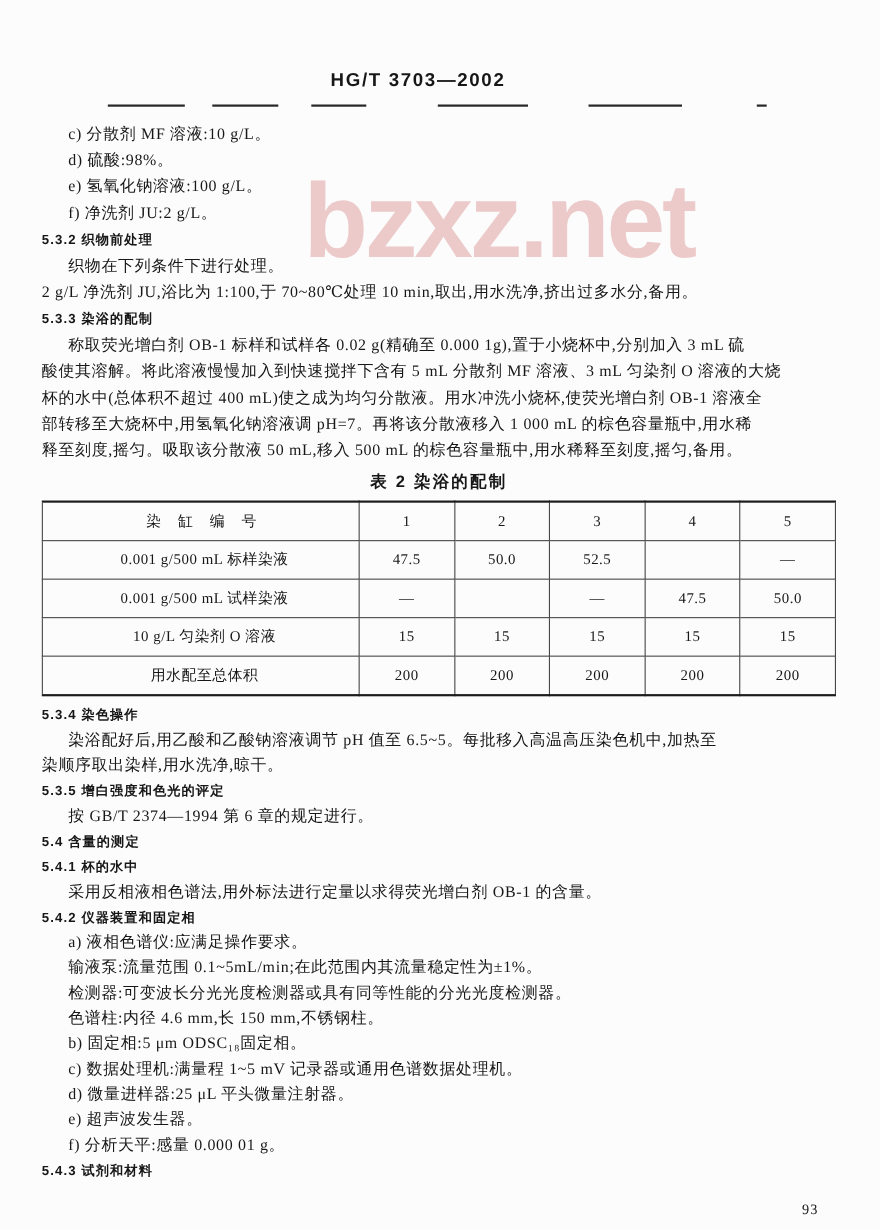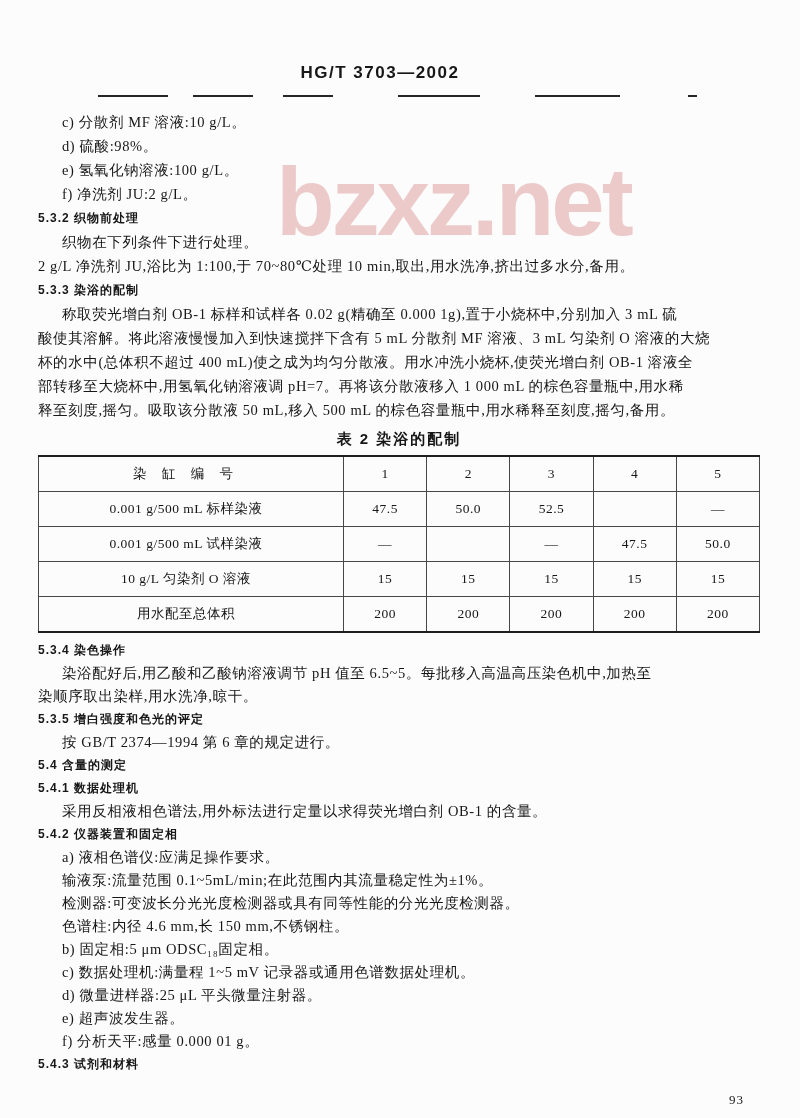--- a/index.html
+++ b/index.html
@@ -41,21 +41,21 @@
     letter-spacing:1px;
   }
   
   .tbl-block { margin:4px 0 6px 0; }
   .tbl-title { text-align:center; font-weight:bold; font-size:15px; line-height:26px;
     font-family:"Liberation Sans","DejaVu Sans",sans-serif; letter-spacing:2px; }
   table.doc-table { width:100%; border-collapse:collapse; table-layout:fixed;
     border-top:2px solid #222; border-bottom:2px solid #222; margin-top:3px; }
   table.doc-table td {
     border:1px solid #4a4a4a; font-size:13.5px; height:30px;
-    text-align:center; padding:2px 20px; letter-spacing:0.5px;
+    text-align:center; padding:2px 3px; letter-spacing:0.5px;
   }
   table.doc-table td.lbl { text-align:center; padding-left:10px; width:38%; }
   table.doc-table td.corner { text-align:center; letter-spacing:6px; }
   
   .pageno { position:absolute; right:56px; bottom:10px; font-size:13px; letter-spacing:1px; }
 </style>
 </head>
 <body>
 
 <div class="page">
@@ -141,21 +141,21 @@
       <div class="sect-bottom">
         <div class="ln hd">5.3.4 染色操作</div>
         <div class="ln ind">染浴配好后,用乙酸和乙酸钠溶液调节 pH 值至 6.5~5。每批移入高温高压染色机中,加热至</div>
         <div class="ln">染顺序取出染样,用水洗净,晾干。</div>
 
         <div class="ln hd">5.3.5 增白强度和色光的评定</div>
         <div class="ln ind">按 GB/T 2374—1994 第 6 章的规定进行。</div>
 
         <div class="ln hd">5.4 含量的测定</div>
 
-        <div class="ln hd">5.4.1 数据处理机</div>
+        <div class="ln hd">5.4.1 杯的水中</div>
         <div class="ln ind">采用反相液相色谱法,用外标法进行定量以求得荧光增白剂 OB-1 的含量。</div>
 
         <div class="ln hd">5.4.2 仪器装置和固定相</div>
         <div class="ln ind">a) 液相色谱仪:应满足操作要求。</div>
         <div class="ln ind">输液泵:流量范围 0.1~5mL/min;在此范围内其流量稳定性为±1%。</div>
         <div class="ln ind">检测器:可变波长分光光度检测器或具有同等性能的分光光度检测器。</div>
         <div class="ln ind">色谱柱:内径 4.6 mm,长 150 mm,不锈钢柱。</div>
         <div class="ln ind">b) 固定相:5 μm ODSC₁₈固定相。</div>
         <div class="ln ind">c) 数据处理机:满量程 1~5 mV 记录器或通用色谱数据处理机。</div>
         <div class="ln ind">d) 微量进样器:25 μL 平头微量注射器。</div>

